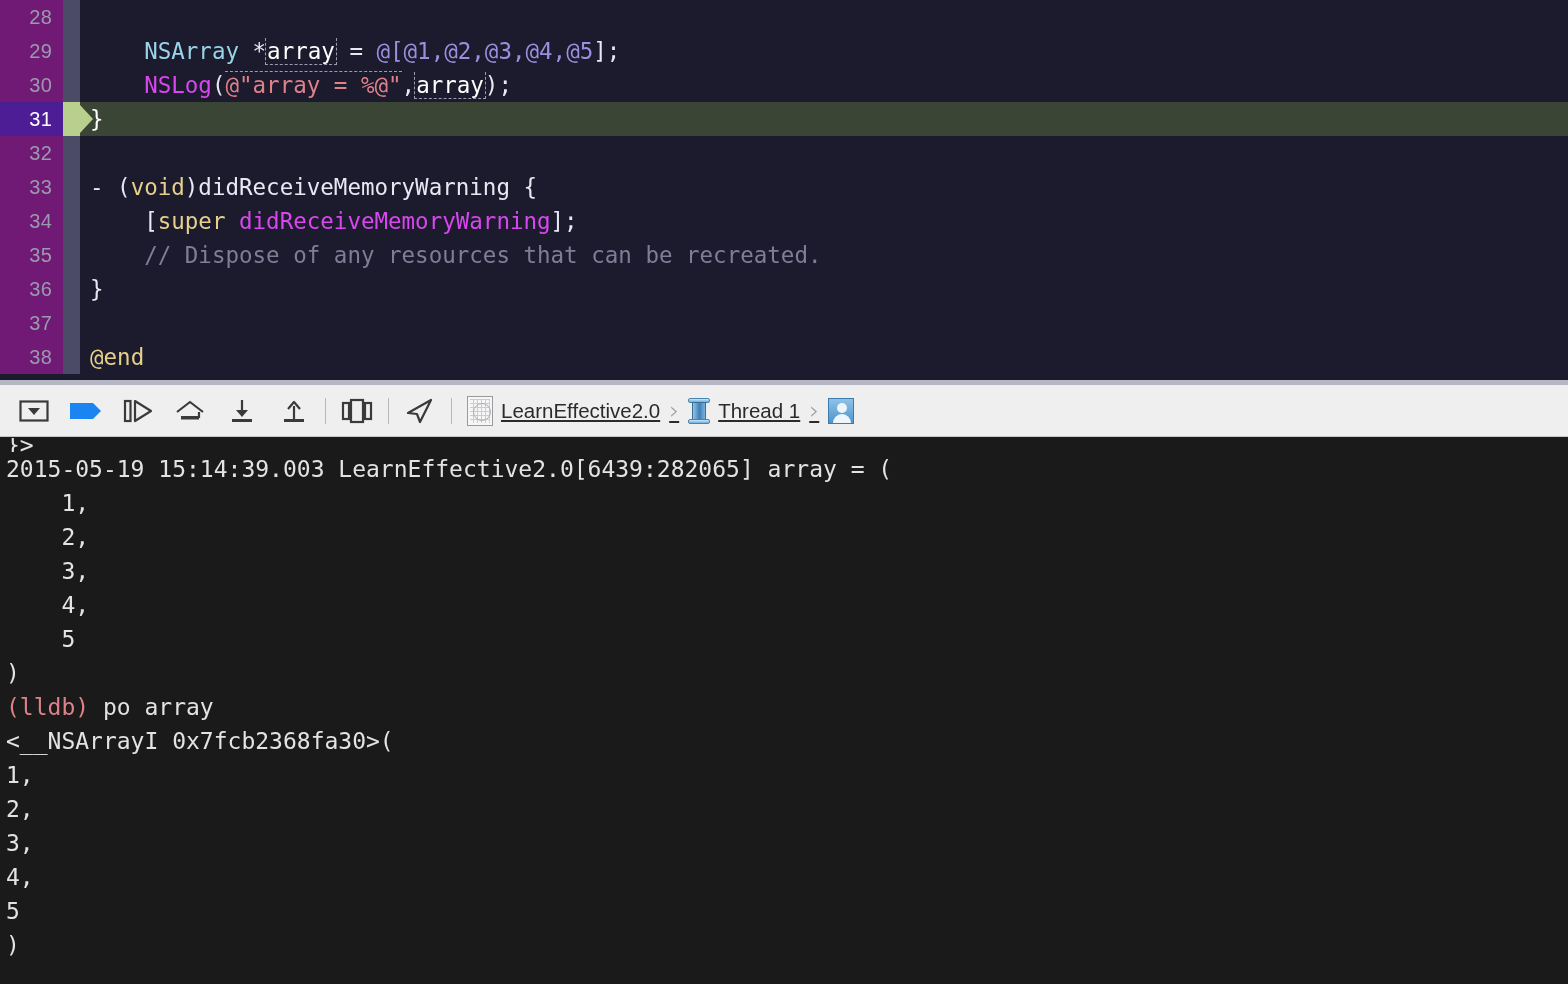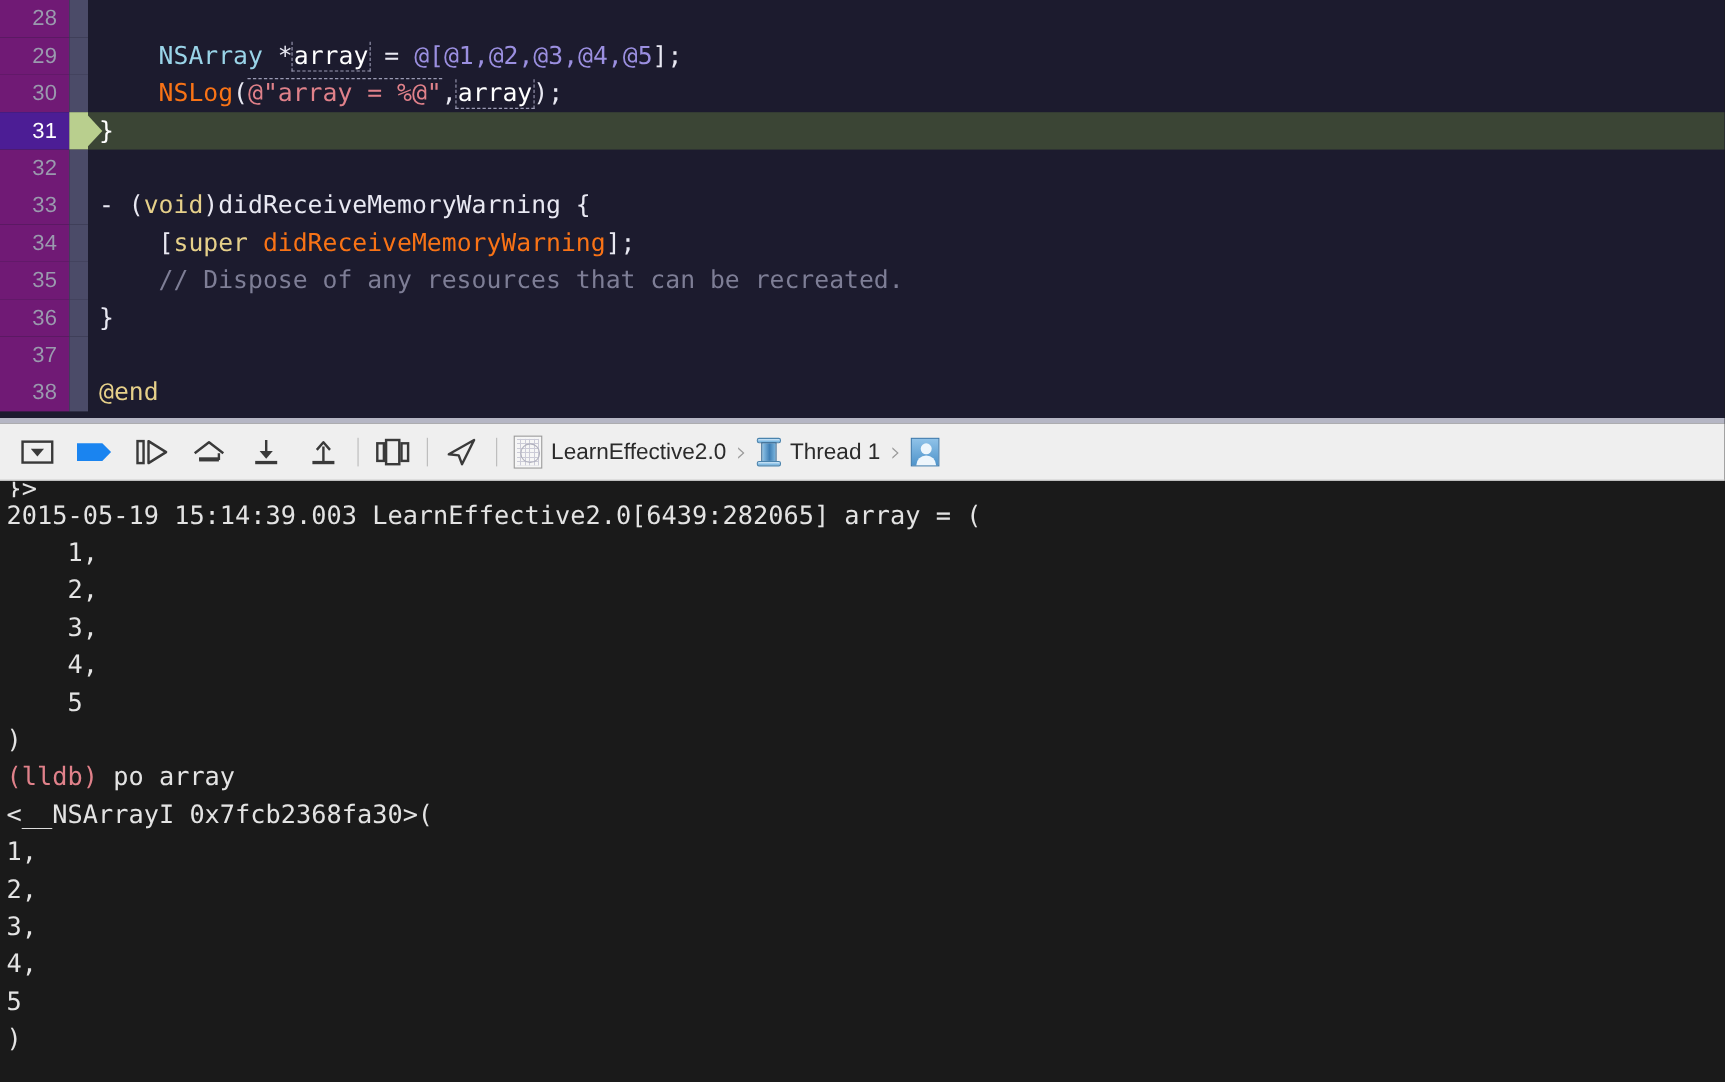--- a/index.html
+++ b/index.html
@@ -69,21 +69,21 @@
     position:absolute; left:17px; top:3px;
     width:0; height:0;
     border-top:14px solid transparent;
     border-bottom:14px solid transparent;
     border-left:13px solid #b9cf8e;
   }
   .row.current .code { background:#3b4535; }
 
   
   .t-type    { color:#9ad4e8; }
-  .t-fn      { color:#f97316; }
+  .t-fn      { color:#d946ef; }
   .t-kw      { color:#e6d08a; }
   .t-num     { color:#9b8fe0; }
   .t-str     { color:#e0818a; }
   .t-com     { color:#7e7e96; }
   .t-plain   { color:#e8e8f2; }
   .t-white   { color:#ffffff; }
   .t-sel     {
     color:#ffffff;
     border:1px dashed #9b9bb4;
     border-top:0;
@@ -114,20 +114,21 @@
   }
   .tb-sep { width:1px; height:26px; background:#b9b9b9; margin:0 5px; }
 
   .bc {
     display:flex; align-items:center;
     margin-left:6px;
     font-size:20.5px;
     color:#2b2b2b;
     font-family:"Liberation Sans", sans-serif;
     white-space:nowrap;
+    text-decoration:underline;
   }
   .bc-item { display:flex; align-items:center; gap:8px; padding:0 4px; }
   .bc-chev {
     color:#9a9a9a; font-size:25px; margin:0 5px;
     font-family:"DejaVu Sans", sans-serif;
     font-weight:300;
   }
 
   
   .spool { width:22px; height:26px; position:relative; }

